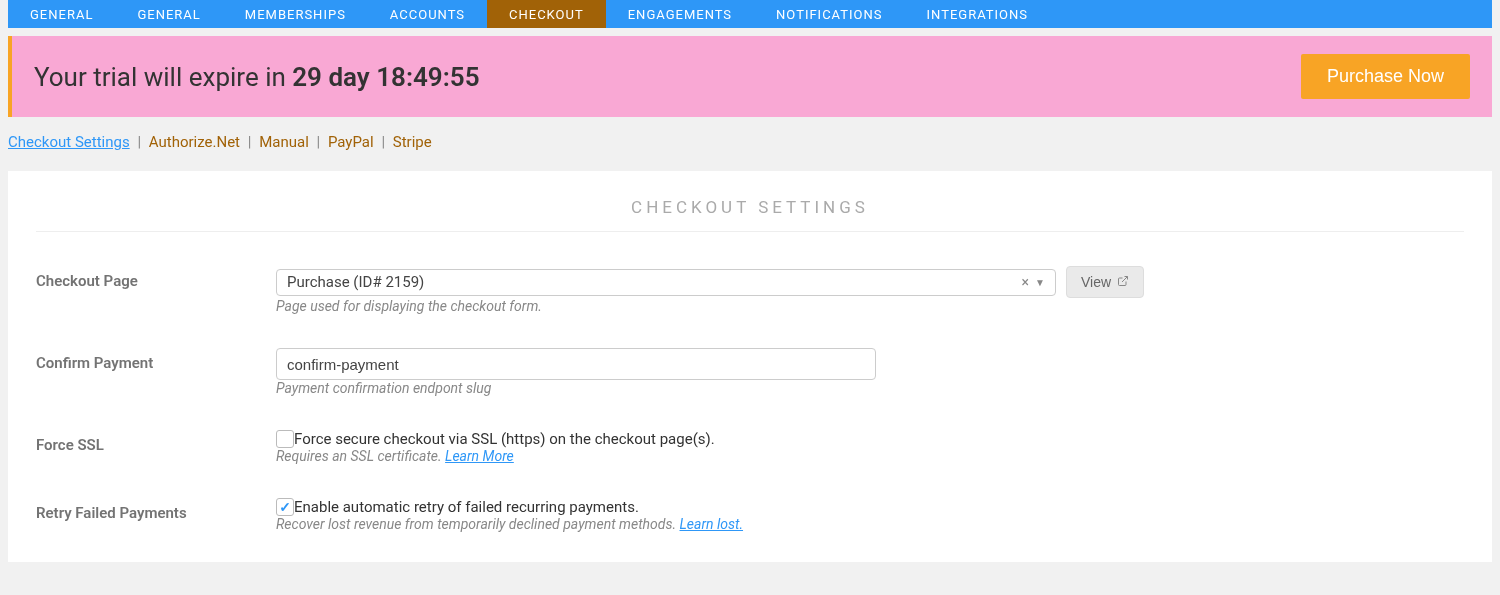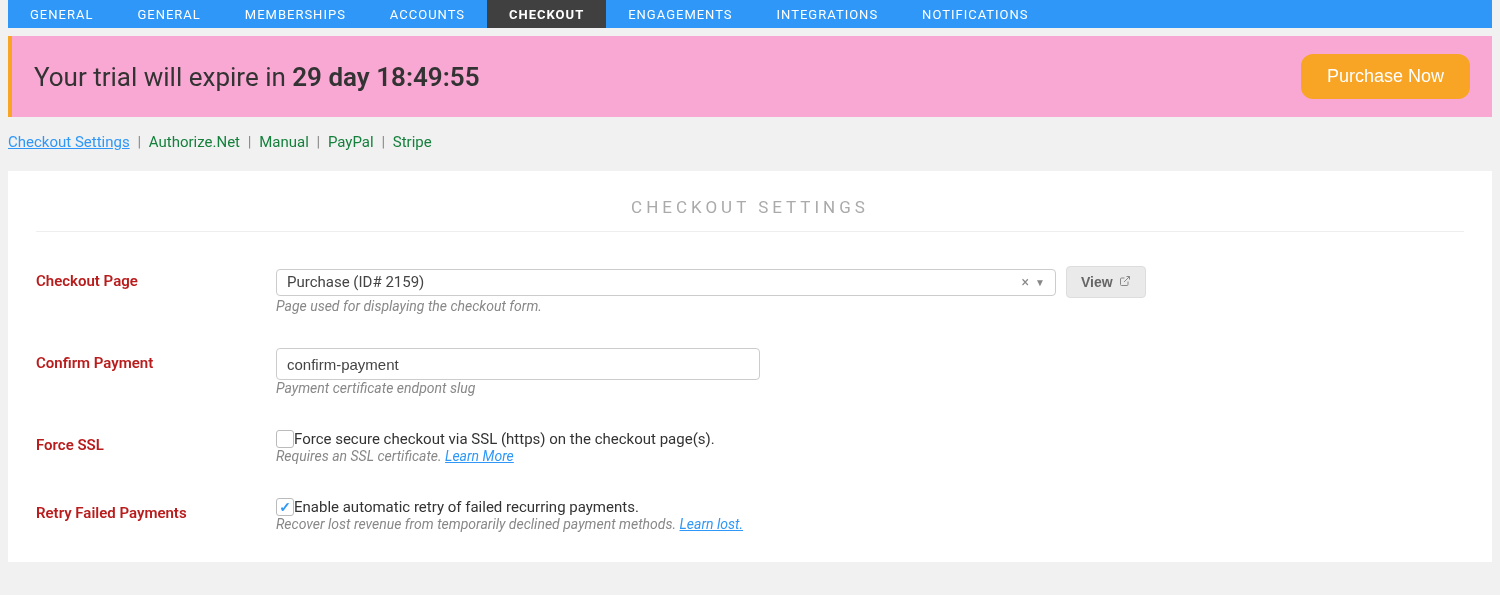--- a/index.html
+++ b/index.html
@@ -1,46 +1,46 @@
 <!DOCTYPE html>
 <html><head>
 <meta charset="utf-8">
 <style>
   * { box-sizing: border-box; margin: 0; padding: 0; }
   body { font-family: -apple-system, BlinkMacSystemFont, "Segoe UI", Roboto, Arial, sans-serif; background: #f1f1f1; color: #333; font-size: 15px; }
   
   .topnav { background: #2e97f7; display: flex; height: 28px; margin: 0 8px; }
   .topnav .item { color: #fff; padding: 0 22px; display: flex; align-items: center; letter-spacing: 1px; font-size: 13px; cursor: pointer; }
-  .topnav .item.active { background: #404040; font-weight: bold; }
+  .topnav .item.active { background: #a16207; }
   
   .trial-bar { background: #f9a8d4; border-left: 4px solid #f8a425; margin: 8px 8px 0 8px; padding: 18px 22px; display: flex; align-items: center; justify-content: space-between; }
   .trial-bar .msg { font-size: 26px; color: #333; }
   .trial-bar .msg .bold { font-weight: 600; }
-  .trial-bar .purchase-btn { background: #f8a425; color: #fff; border: none; padding: 12px 26px; font-size: 18px; cursor: pointer; border-radius: 12px; }
+  .trial-bar .purchase-btn { background: #f8a425; color: #fff; border: none; padding: 12px 26px; font-size: 18px; cursor: pointer; border-radius: 2px; }
   
   .breadcrumb { padding: 16px 8px 12px 8px; font-size: 15px; color: #555; }
   .breadcrumb a { color: #2e97f7; text-decoration: underline; cursor: pointer; }
   .breadcrumb .sep { color: #888; margin: 0 4px; }
-  .breadcrumb .plain { color: #15803d; }
+  .breadcrumb .plain { color: #a16207; }
   
   .panel { background: #fff; margin: 8px; padding: 18px 28px 30px 28px; }
   .panel-title { text-align: center; letter-spacing: 4px; color: #aaa; font-size: 17px; padding: 8px 0 14px 0; border-bottom: 1px solid #eee; }
   
   .form-row { display: flex; align-items: flex-start; margin-top: 34px; }
-  .form-label { width: 240px; flex-shrink: 0; font-weight: 600; color: #b91c1c; padding-top: 6px; font-size: 15px; }
+  .form-label { width: 240px; flex-shrink: 0; font-weight: 600; color: #737373; padding-top: 6px; font-size: 15px; }
   .form-field { flex: 1; }
   
   .select-row { display: flex; align-items: center; gap: 10px; }
   .select-box { flex: 0 0 780px; border: 1px solid #ccc; border-radius: 4px; height: 27px; display: flex; align-items: center; padding: 0 10px; background: #fff; position: relative; cursor: pointer; }
   .select-box .val { flex: 1; color: #444; }
   .select-box .clear { color: #888; font-size: 14px; margin-right: 6px; }
   .select-box .caret { color: #888; font-size: 10px; }
-  .view-btn { background: #eaeaea; border: 1px solid #ddd; padding: 7px 14px; color: #666; border-radius: 4px; cursor: pointer; font-size: 14px; display: inline-flex; align-items: center; gap: 6px; font-weight: bold; }
+  .view-btn { background: #eaeaea; border: 1px solid #ddd; padding: 7px 14px; color: #666; border-radius: 4px; cursor: pointer; font-size: 14px; display: inline-flex; align-items: center; gap: 6px; }
   
-  .text-input { width: 484px; border: 1px solid #ccc; border-radius: 4px; height: 32px; padding: 0 10px; font-size: 15px; color: #444; }
+  .text-input { width: 600px; border: 1px solid #ccc; border-radius: 4px; height: 32px; padding: 0 10px; font-size: 15px; color: #444; }
   
   .helper { font-style: italic; color: #888; font-size: 14px; margin-top: 0; }
   .helper a { color: #2e97f7; text-decoration: underline; cursor: pointer; }
   
   .check-row { display: flex; align-items: center; }
   .checkbox { width: 18px; height: 18px; border: 1px solid #bbb; border-radius: 3px; display: flex; align-items: center; justify-content: center; background: #fff; cursor: pointer; }
   .checkbox.checked::after { content: "✓"; color: #2e97f7; font-weight: bold; font-size: 14px; }
   .check-label { color: #333; font-size: 15px; }
   
   .ext-icon { display:inline-block; }
@@ -48,22 +48,22 @@
 </head>
 <body>
 
 <div class="topnav">
   <div class="item">GENERAL</div>
   <div class="item">GENERAL</div>
   <div class="item">MEMBERSHIPS</div>
   <div class="item">ACCOUNTS</div>
   <div class="item active">CHECKOUT</div>
   <div class="item">ENGAGEMENTS</div>
+  <div class="item">NOTIFICATIONS</div>
   <div class="item">INTEGRATIONS</div>
-  <div class="item">NOTIFICATIONS</div>
 </div>
 
 <div class="trial-bar">
   <div class="msg">
     <span>Your trial will expire in </span><span class="bold">29 day 18:49:55</span>
   </div>
   <button class="purchase-btn">Purchase Now</button>
 </div>
 
 <div class="breadcrumb">
@@ -102,21 +102,21 @@
         </button>
       </div>
       <div class="helper">Page used for displaying the checkout form.</div>
     </div>
   </div>
 
   <div class="form-row">
     <div class="form-label">Confirm Payment</div>
     <div class="form-field">
       <input class="text-input" type="text" value="confirm-payment" style="">
-      <div class="helper">Payment certificate endpont slug</div>
+      <div class="helper">Payment confirmation endpont slug</div>
     </div>
   </div>
 
   <div class="form-row">
     <div class="form-label">Force SSL</div>
     <div class="form-field">
       <div class="check-row">
         <div class="checkbox"></div>
         <span class="check-label">Force secure checkout via SSL (https) on the checkout page(s).</span>
       </div>

